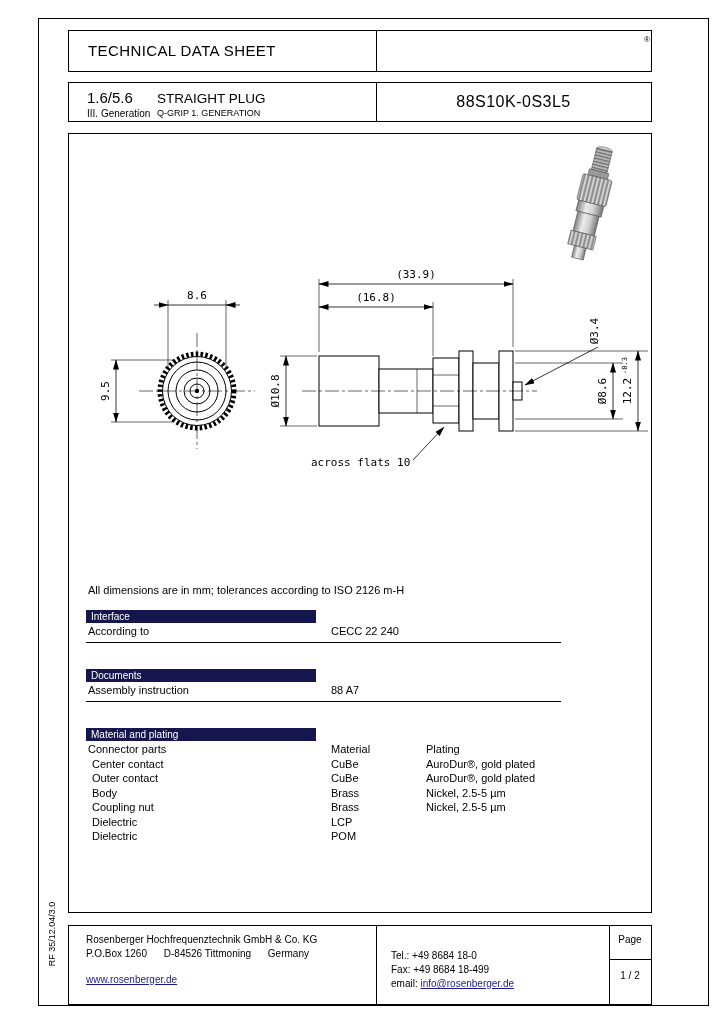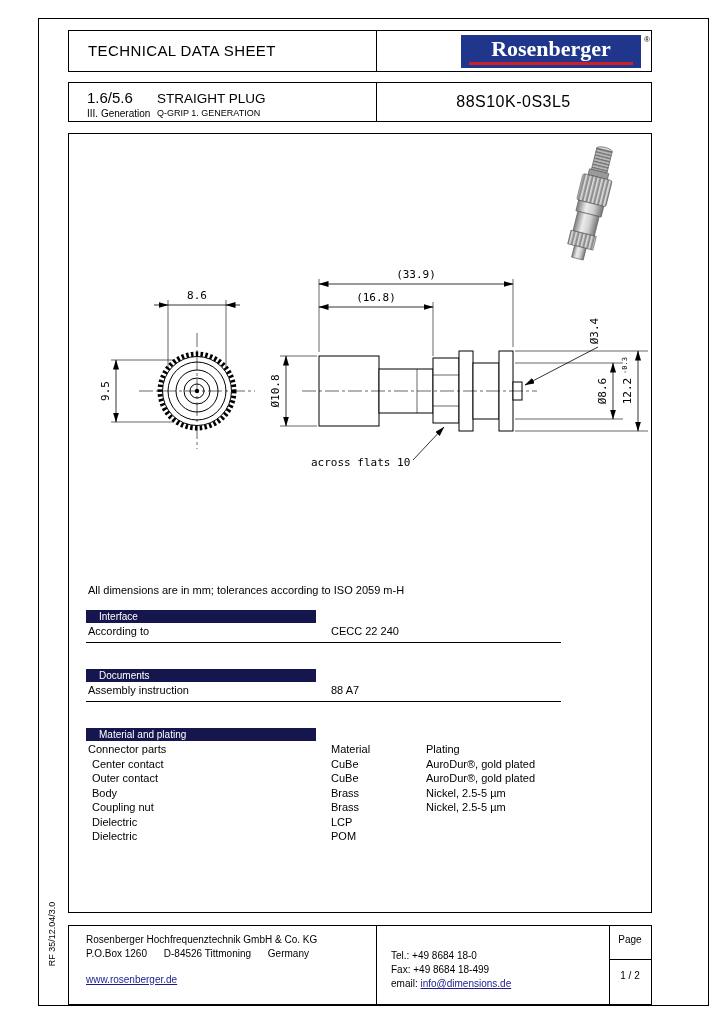--- a/index.html
+++ b/index.html
@@ -27,21 +27,21 @@
   .gen      { position:absolute; left:18px; top:25px; font-size:10px; }
   .pname    { position:absolute; left:88px; top:8px;  font-size:13.5px; }
   .pvariant { position:absolute; left:88px; top:25px; font-size:9px; }
   .spec-right { position:absolute; left:307px; top:0; right:0; bottom:0; display:flex; align-items:center; justify-content:center; font-size:16px; letter-spacing:0.5px; }
 
   
   .main-box { left:68px; top:133px; width:584px; height:780px; }
   .drawing { position:absolute; left:0; top:0; }
   .note { position:absolute; left:19px; top:450px; font-size:11px; }
 
-  .sec-bar { position:absolute; left:17px; width:230px; height:13px; background:#16164E; color:#fff; font-size:10px; line-height:13px; padding-left:13px; }
+  .sec-bar { position:absolute; left:17px; width:230px; height:13px; background:#16164E; color:#fff; font-size:10px; line-height:13px; padding-left:5px; }
   .row { position:absolute; left:0; width:100%; height:14px; font-size:11px;text-decoration:underline; }
   .c1  { position:absolute; left:19px; }
   .c1b { position:absolute; left:23px; }
   .c2  { position:absolute; left:262px; }
   .c3  { position:absolute; left:357px; }
   .hline { position:absolute; left:17px; width:475px; height:1px; background:#000; }
 
   
   .footer-box { left:68px; top:925px; width:584px; height:80px; font-size:10px; }
   .f-left { position:absolute; left:0; top:0; width:307px; height:100%; }
@@ -73,24 +73,20 @@
   <div class="outer-frame"></div>
 
   <div class="doc-code">RF 35/12.04/3.0</div>
 
   <div class="box header-box">
     <div class="header-left">
       <span class="header-title">TECHNICAL DATA SHEET</span>
     </div>
     <div class="vdiv" style="left:307px"></div>
     <div class="header-right">
-      <div class="logo">
-        <span class="logo-text">Rosenberger</span>
-        <div class="logo-redline"></div>
-      </div>
       <span class="logo-reg">®</span>
     </div>
   </div>
 
   <div class="box spec-box">
     <div class="spec-left">
       <div class="series">1.6/5.6</div>
       <div class="gen">III. Generation</div>
       <div class="pname">STRAIGHT PLUG</div>
       <div class="pvariant">Q-GRIP 1. GENERATION</div>
@@ -222,21 +218,21 @@
         <text class="dtext" transform="rotate(-90 562 257)" x="562" y="257" text-anchor="middle">12.2</text>
         <text class="dtext-sm" transform="rotate(-90 558 240)" x="558" y="240" text-anchor="start">-0.3</text>
       </g>
 
       <g>
         <line class="dim" x1="344" y1="326" x2="375" y2="293" marker-end="url(#arr)"></line>
         <text class="dtext" x="242" y="332" text-anchor="start">across flats 10</text>
       </g>
     </svg>
 
-    <div class="note">All dimensions are in mm; tolerances according to ISO 2059 m-H</div>
+    <div class="note">All dimensions are in mm; tolerances according to ISO 2126 m-H</div>
 
     <div class="sec-bar" style="top:476px">
       <span>Interface</span>
     </div>
     <div class="row" style="top:491px">
       <span class="c1">According to</span>
       <span class="c2">CECC 22 240</span>
     </div>
     <div class="hline" style="top:508px"></div>
 
@@ -298,21 +294,21 @@
         <span>Germany</span>
       </div>
       <div class="fl link" style="top:48px">www.rosenberger.de</div>
     </div>
     <div class="vdiv" style="left:307px"></div>
     <div class="f-mid">
       <div class="fm" style="top:8px">Tel.: +49 8684 18-0</div>
       <div class="fm" style="top:22px">Fax: +49 8684 18-499</div>
       <div class="fm" style="top:36px">
         <span>email:</span>
-        <span class="link">info@dimensions.de</span>
+        <span class="link">info@rosenberger.de</span>
       </div>
     </div>
     <div class="vdiv" style="left:540px"></div>
     <div class="f-page">
       <div class="page-label">Page</div>
       <div class="page-div"></div>
       <div class="page-value">1 / 2</div>
     </div>
   </div>
 

